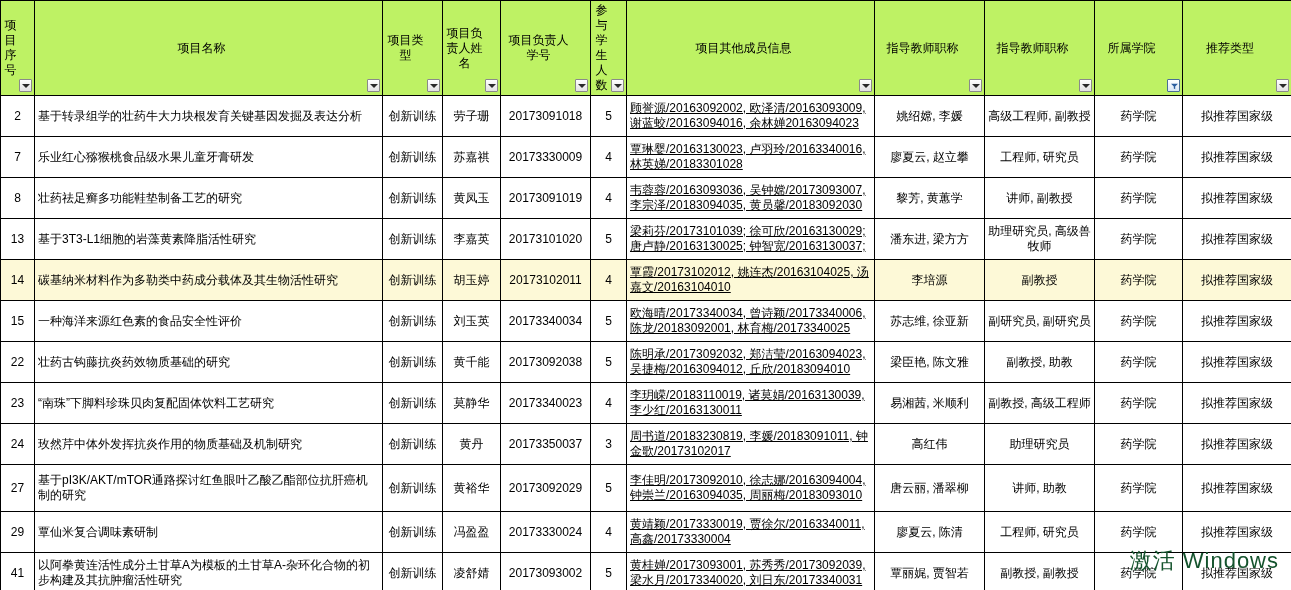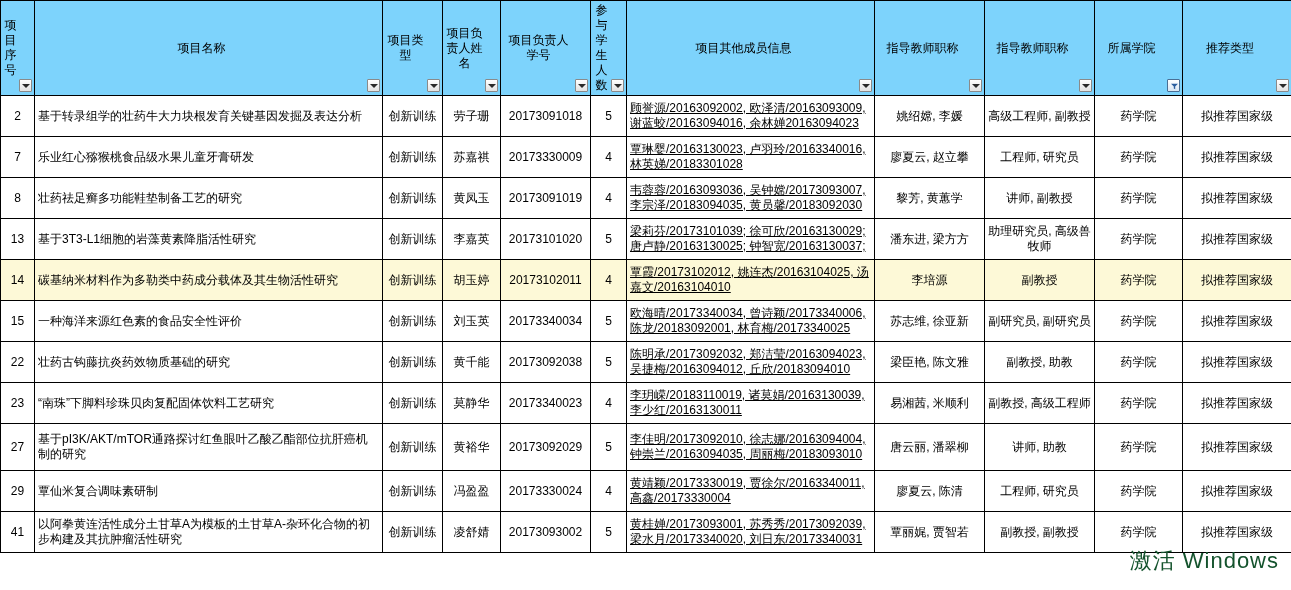--- a/index.html
+++ b/index.html
@@ -24,21 +24,21 @@
   table.grid th, table.grid td {
     border: 1px solid #000000;
     padding: 2px 3px;
     vertical-align: middle;
     font-weight: normal;
     font-size: 12px;
     line-height: 1.25;
     word-break: break-all;
   }
   thead th {
-    background: #7dd3fc;
+    background: #bef264;
     text-align: center;
     height: 42px;
     position: relative;
     font-size: 12px;
   }
   .hdr-inner {
     display: block;
     padding-right: 14px;
     text-align: center;
   }
@@ -287,20 +287,33 @@
         <td class="c-type">创新训练</td>
         <td class="c-leader">莫静华</td>
         <td class="c-sid">20173340023</td>
         <td class="c-count">4</td>
         <td class="c-members">李玥嵘/20183110019, 诸莫娟/20163130039, 李少红/20163130011</td>
         <td class="c-tname">易湘茜, 米顺利</td>
         <td class="c-ttitle">副教授, 高级工程师</td>
         <td class="c-college">药学院</td>
         <td class="c-rec">拟推荐国家级</td>
       </tr>
+      <tr class="normal" style="height: 41px;">
+        <td class="c-idx">24</td>
+        <td class="c-name">玫然芹中体外发挥抗炎作用的物质基础及机制研究</td>
+        <td class="c-type">创新训练</td>
+        <td class="c-leader">黄丹</td>
+        <td class="c-sid">20173350037</td>
+        <td class="c-count">3</td>
+        <td class="c-members">周书道/20183230819, 李媛/20183091011, 钟金歌/20173102017</td>
+        <td class="c-tname">高红伟</td>
+        <td class="c-ttitle">助理研究员</td>
+        <td class="c-college">药学院</td>
+        <td class="c-rec">拟推荐国家级</td>
+      </tr>
       <tr class="normal" style="height: 47px;">
         <td class="c-idx">27</td>
         <td class="c-name">基于pI3K/AKT/mTOR通路探讨红鱼眼叶乙酸乙酯部位抗肝癌机制的研究</td>
         <td class="c-type">创新训练</td>
         <td class="c-leader">黄裕华</td>
         <td class="c-sid">20173092029</td>
         <td class="c-count">5</td>
         <td class="c-members">李佳明/20173092010, 徐志娜/20163094004, 钟崇兰/20163094035, 周丽梅/20183093010</td>
         <td class="c-tname">唐云丽, 潘翠柳</td>
         <td class="c-ttitle">讲师, 助教</td>

